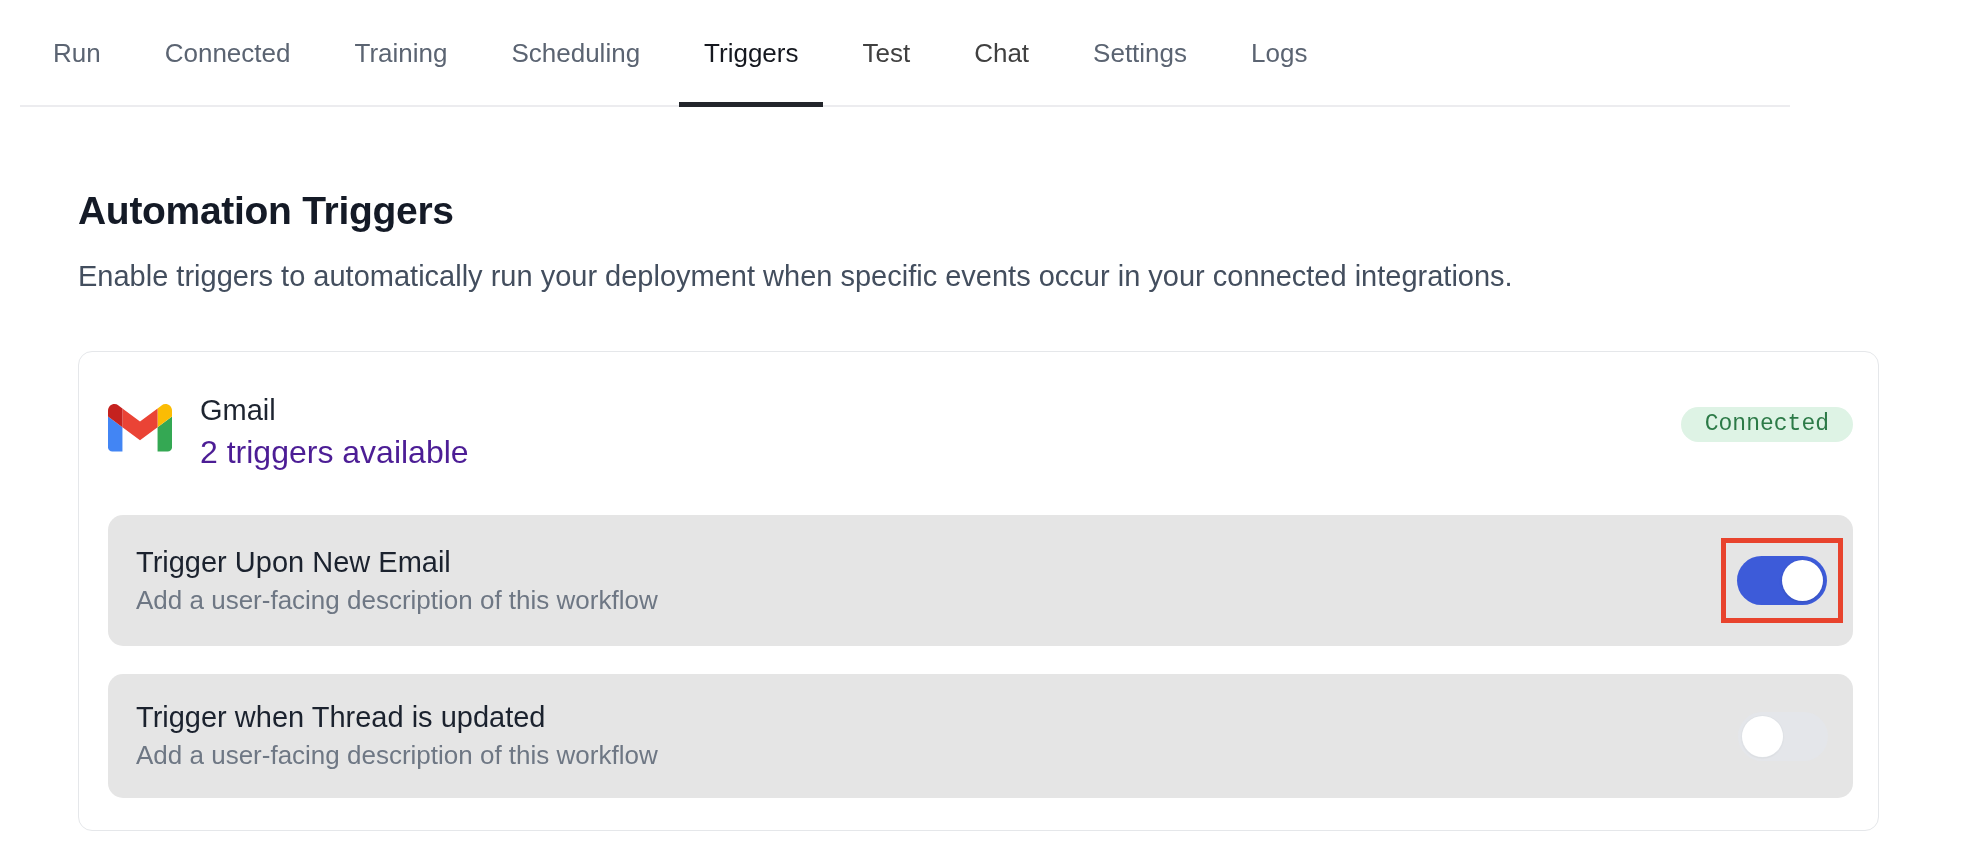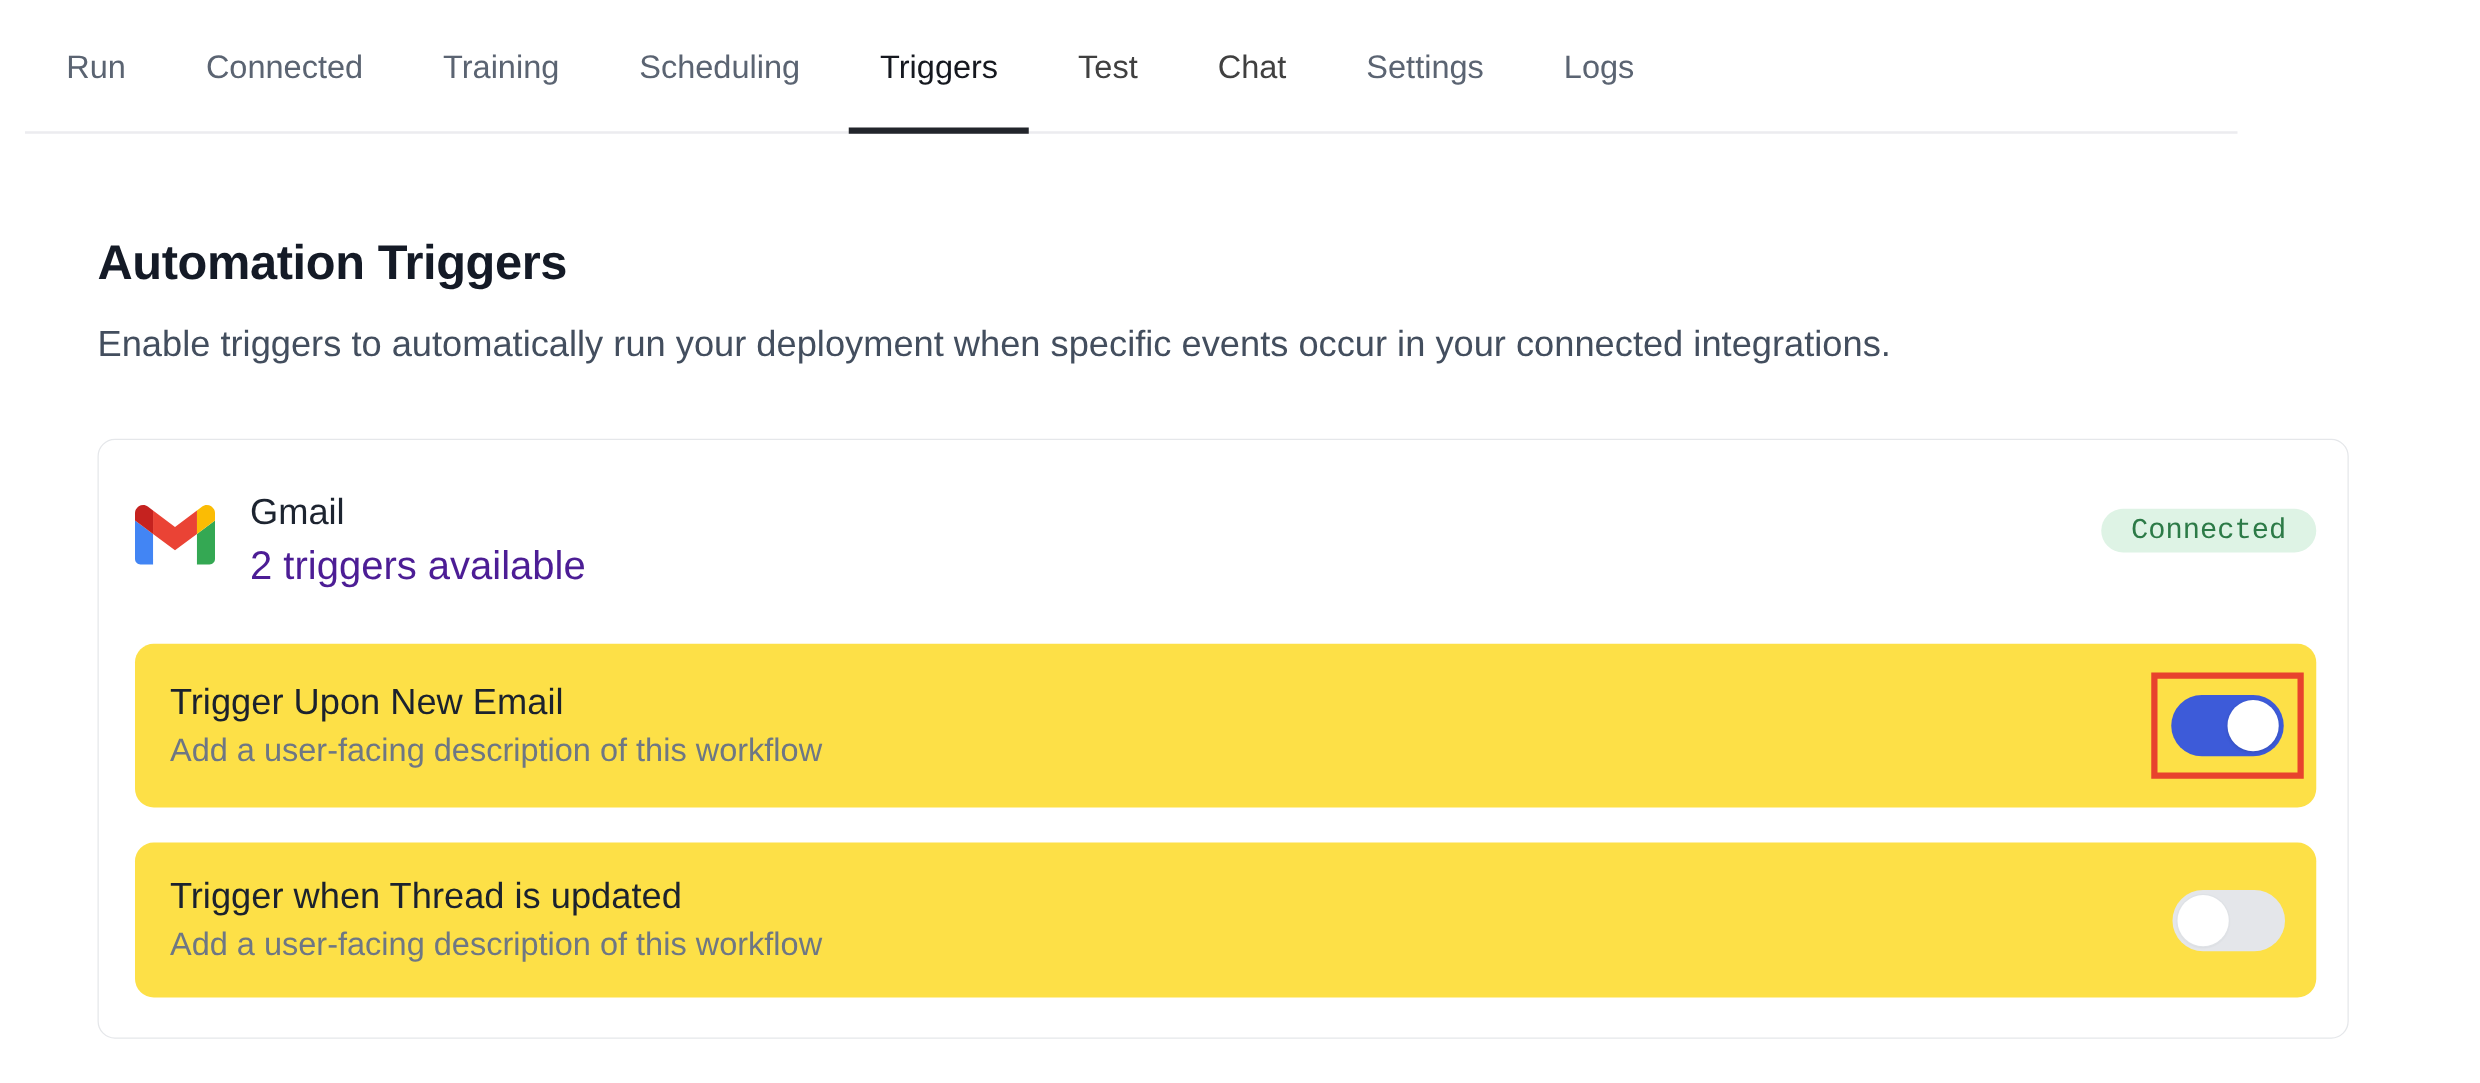--- a/index.html
+++ b/index.html
@@ -31,21 +31,21 @@
   .gmail-icon { width:64px; height:50px; margin-top:8px; flex:0 0 auto; }
   .integration-text { margin-left:28px; }
   .integration-name { font-size:29px; font-weight:500; color:#1d2430; }
   .integration-sub { margin-top:7px; font-size:32px; color:#4c1d95; }
   .badge { margin-left:auto; margin-top:13px; height:35px; line-height:35px;
     padding:0 24px; border-radius:18px; background:#def3e5; color:#2c7a47;
     font-size:23px; font-weight:500;font-family:Liberation Mono, monospace; }
 
   
   .rows { margin-top:44px; }
-  .trigger-row { display:flex; align-items:center; background:#fde047;
+  .trigger-row { display:flex; align-items:center; background:#e5e5e5;
     border-radius:15px; padding:23px 25px 23px 28px; min-height:124px; }
   .trigger-row + .trigger-row { margin-top:28px; }
   .trigger-title { font-size:29px; color:#1b222e; }
   .trigger-desc { margin-top:6px; font-size:26px; color:#6e7784; }
 
   
   .toggle { position:relative; width:90px; height:49px; border-radius:24.5px;
     cursor:pointer; flex:0 0 auto; }
   .toggle.on  { background:#3d5bd9; }
   .toggle.off { background:#e4e6ea; }

